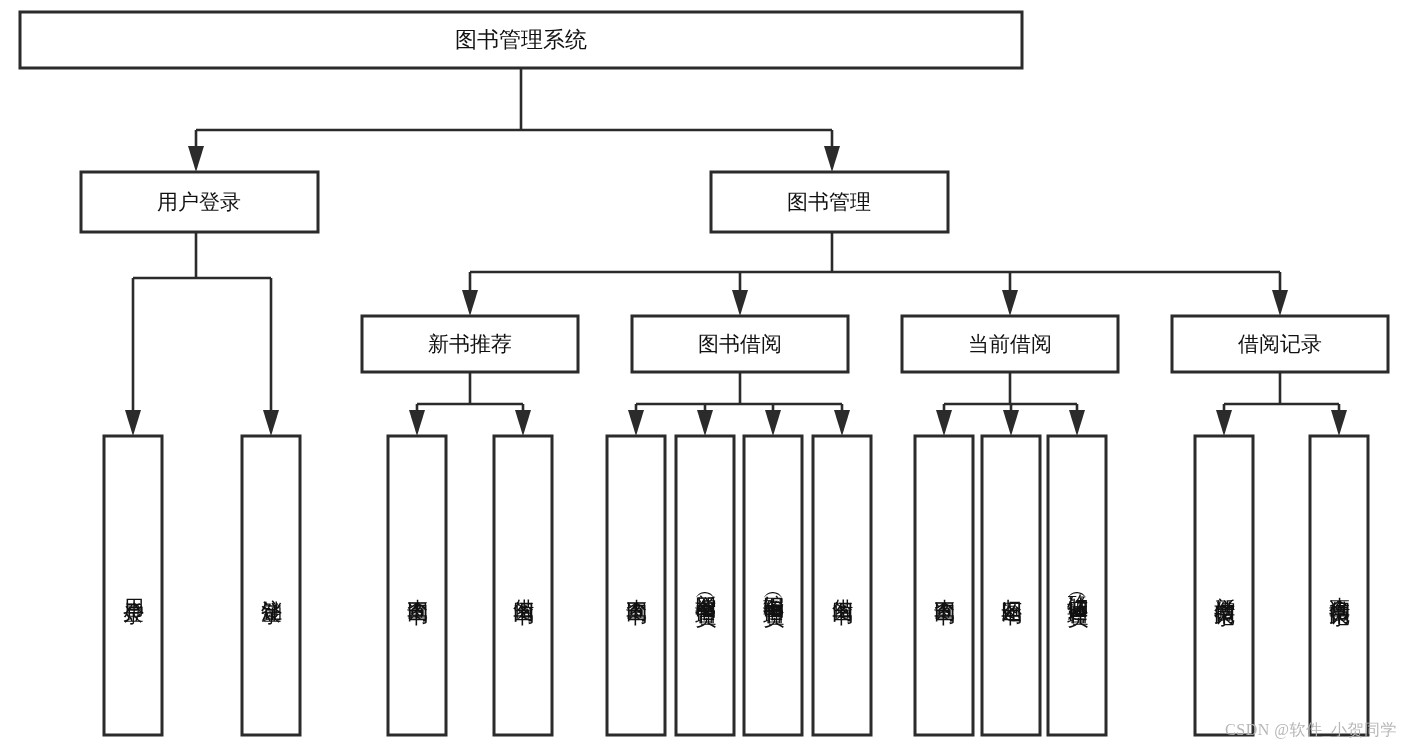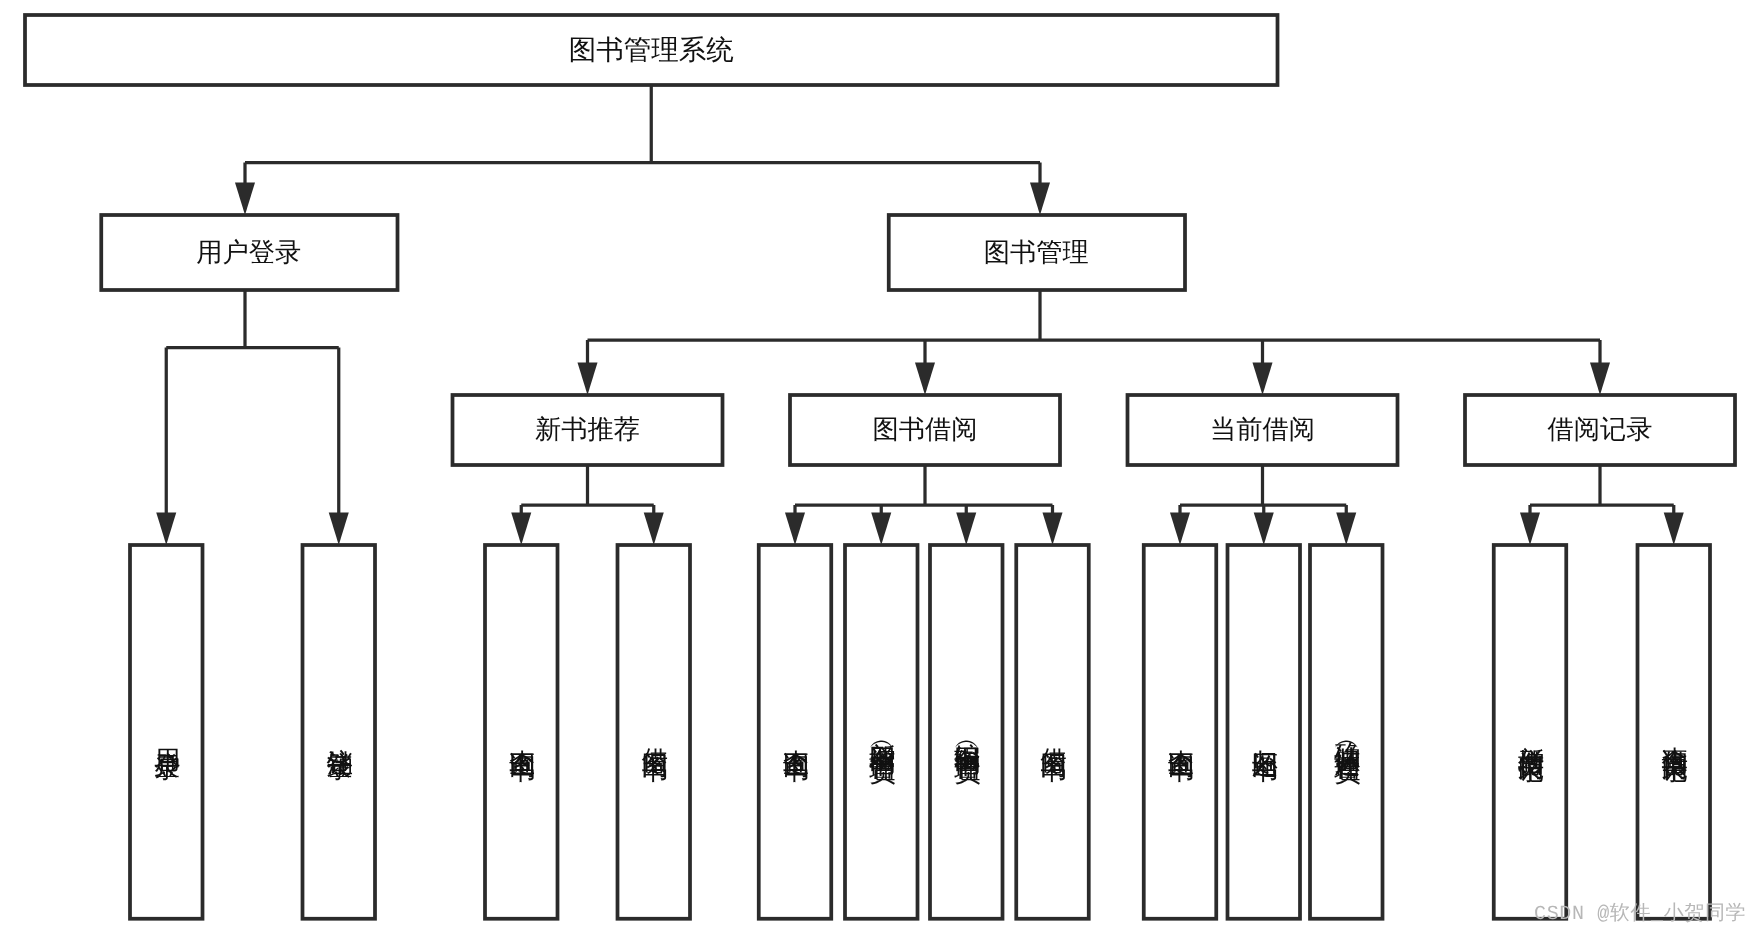--- a/index.html
+++ b/index.html
@@ -66,21 +66,21 @@
     letter-spacing: 2px;
     color: #111111;
     white-space: nowrap;
     pointer-events: none;
     overflow: hidden;
   }
   .watermark {
     position: absolute;
     right: 8px;
     bottom: 6px;
-    font-family: Liberation Mono, monospace;
+    font-family: Liberation Serif, serif;
     font-size: 16px;
     color: #b7b7b7;
     letter-spacing: 0.5px;
     user-select: none;
   }
 </style>
 </head>
 <body>
 
 <div id="diagram-root">

